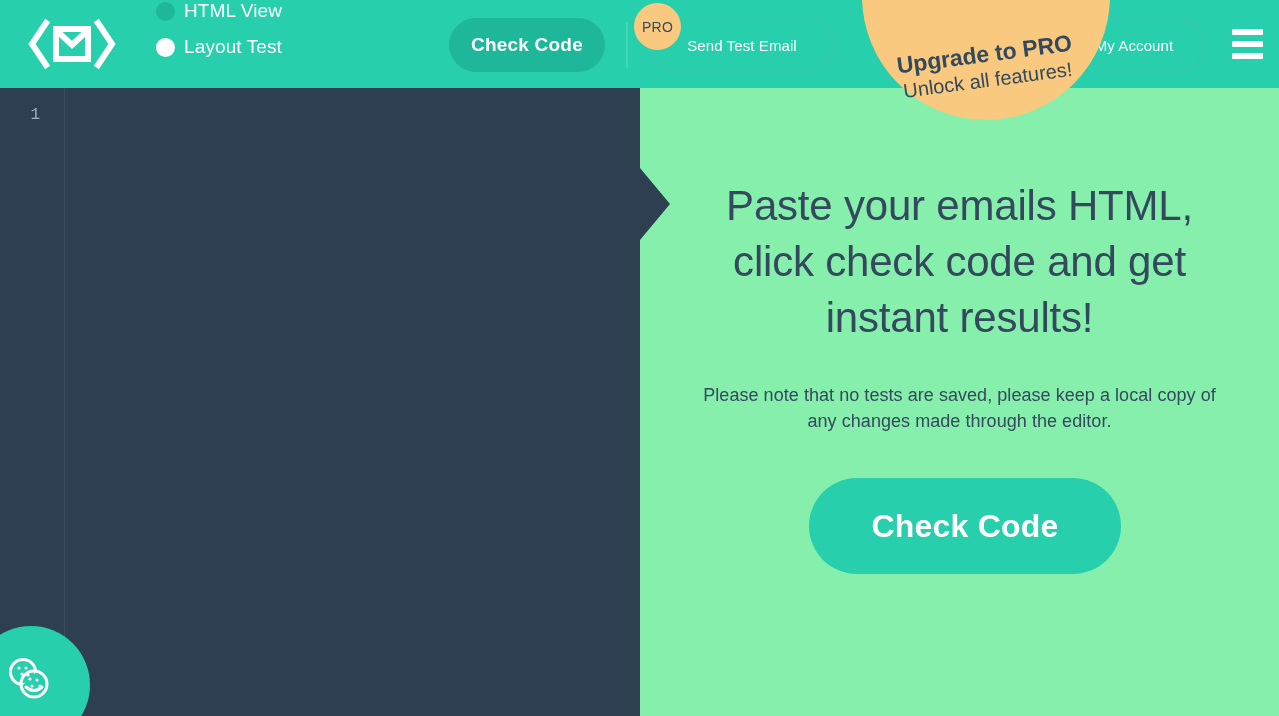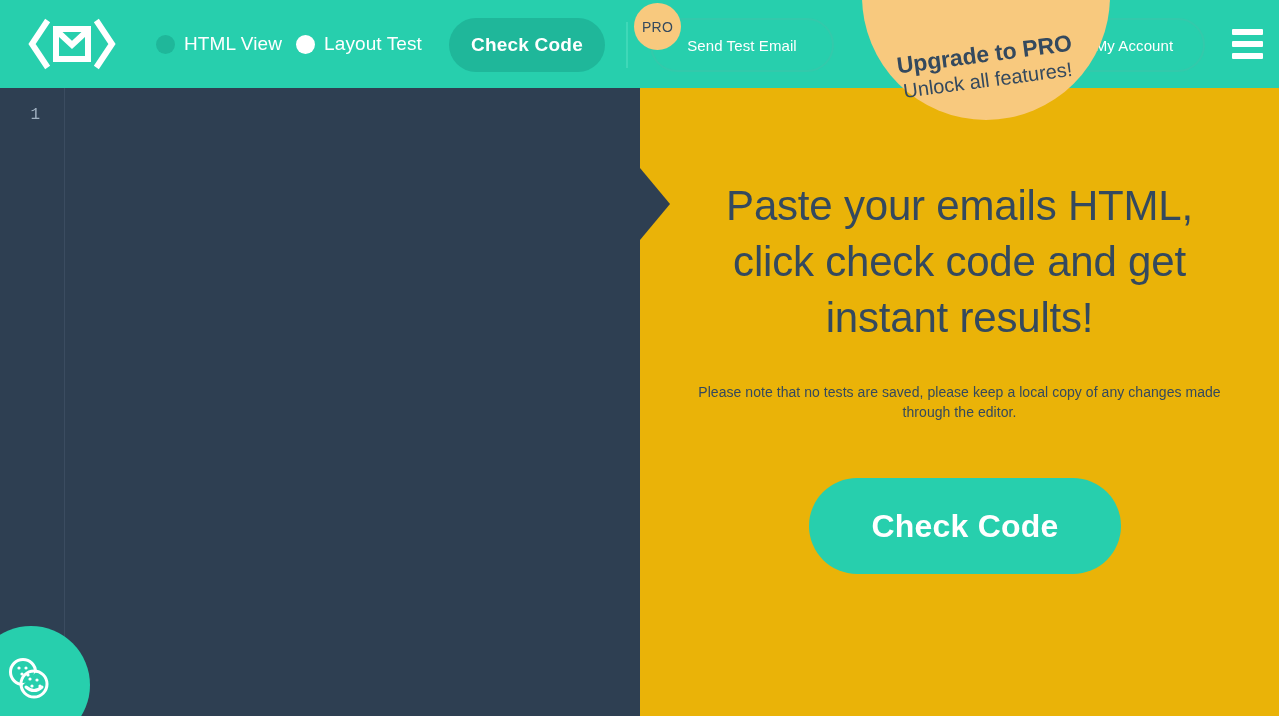--- a/index.html
+++ b/index.html
@@ -38,20 +38,21 @@
     justify-content: center;
   }
 
   .radio-group {
     position: absolute;
     left: 156px; top: 0;
     height: 88px;
     display: flex;
     align-items: center;
     gap: 14px;
+    flex-direction: column;
   }
   .radio-opt {
     display: flex;
     align-items: center;
     gap: 9px;
   }
   .radio-dot {
     width: 19px; height: 19px;
     border-radius: 50%;
     background: #ffffff;
@@ -209,40 +210,40 @@
     border-bottom: 36px solid transparent;
     border-left: 30px solid #2e3f52;
     z-index: 12;
   }
 
   
   .panel {
     position: absolute;
     left: 640px; top: 88px;
     width: 639px; height: 628px;
-    background: #eab308;
+    background: #86efac;
     z-index: 8;
   }
   .panel-inner {
     position: absolute;
     left: 48px; top: 90px;
     width: 543px;
     text-align: center;
   }
   .headline {
     color: #34495e;
     font-size: 42px;
     font-weight: normal;
     line-height: 1.33;
     letter-spacing: -.2px;
   }
   .subcopy {
     margin-top: 36px;
     color: #34495e;
-    font-size: 14px;
+    font-size: 18px;
     line-height: 1.48;
     letter-spacing: .05px;
   }
   .btn-check-main {
     position: absolute;
     left: 809px; top: 478px;
     width: 312px; height: 96px;
     border-radius: 48px;
     background: #27cfad;
     border: none;

